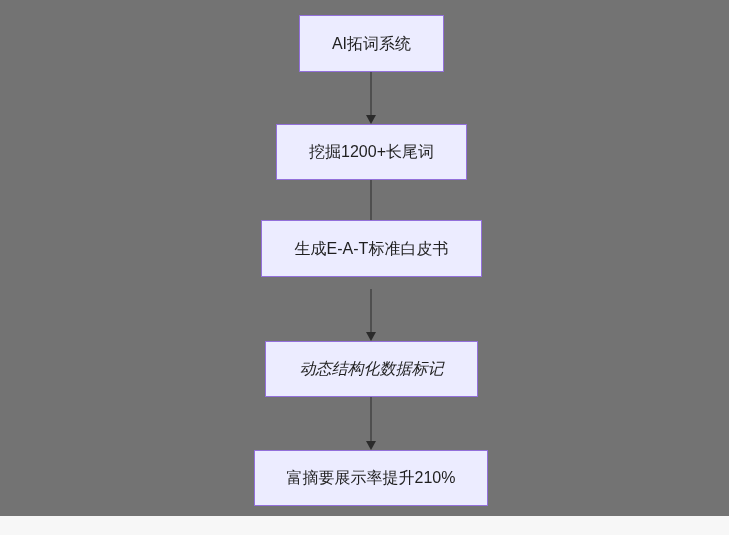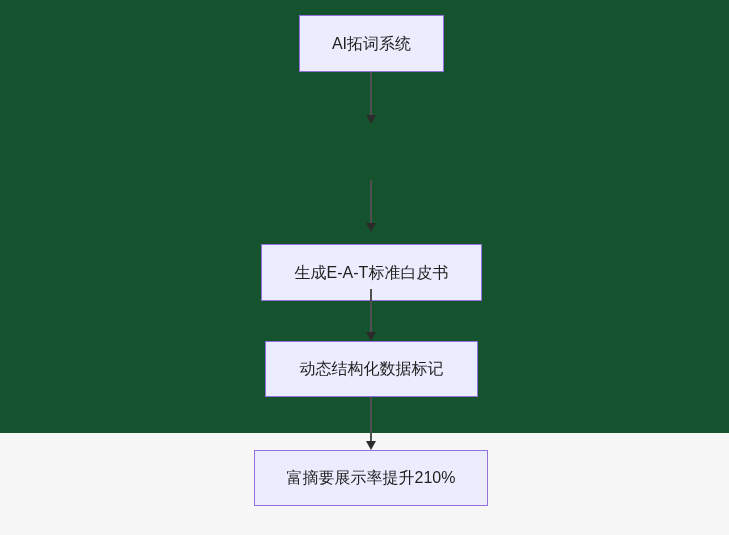--- a/index.html
+++ b/index.html
@@ -9,22 +9,22 @@
   body {
     width: 729px;
     height: 535px;
     background: #f7f7f7;
     font-family: "Liberation Sans", "DejaVu Sans", sans-serif;
     overflow: hidden;
   }
   .canvas {
     position: relative;
     width: 729px;
-    height: 433px;
-    background: #14532d;
+    height: 516px;
+    background: #737373;
   }
   .flow-node {
     position: absolute;
     box-sizing: border-box;
     background: #ECECFF;
     border: 1px solid #9370DB;
     display: flex;
     align-items: center;
     justify-content: center;
     color: #1f1f1f;
@@ -48,22 +48,22 @@
   .arrow .head {
     width: 0;
     height: 0;
     border-left: 5px solid transparent;
     border-right: 5px solid transparent;
     border-top: 9px solid #2b2b2b;
   }
   
   .n0 { left: 299px; top: 15px;  width: 145px; height: 57px; }
   .n1 { left: 276px; top: 124px; width: 191px; height: 56px; }
-  .n2 { left: 261px; top: 244px; width: 221px; height: 57px; }
-  .n3 { left: 265px; top: 341px; width: 213px; height: 56px; }
+  .n2 { left: 261px; top: 220px; width: 221px; height: 57px; }
+  .n3 { left: 265px; top: 341px; width: 213px; height: 56px; font-style: italic; }
   .n4 { left: 254px; top: 450px; width: 234px; height: 56px; align-items: center; }
   
   .a0 { left: 366px; top: 72px;  height: 52px; }
   .a1 { left: 366px; top: 180px; height: 52px; }
   .a2 { left: 366px; top: 289px; height: 52px; }
   .a3 { left: 366px; top: 397px; height: 53px; }
 </style>
 </head>
 <body>
 
@@ -71,20 +71,23 @@
 
   <div class="flow-node n0">
     <span>AI拓词系统</span>
   </div>
 
   <div class="arrow a0">
     <div class="line"></div>
     <div class="head"></div>
   </div>
 
+  <div class="flow-node n1">
+    <span>挖掘1200+长尾词</span>
+  </div>
 
   <div class="arrow a1">
     <div class="line"></div>
     <div class="head"></div>
   </div>
 
   <div class="flow-node n2">
     <span>生成E-A-T标准白皮书</span>
   </div>
 

